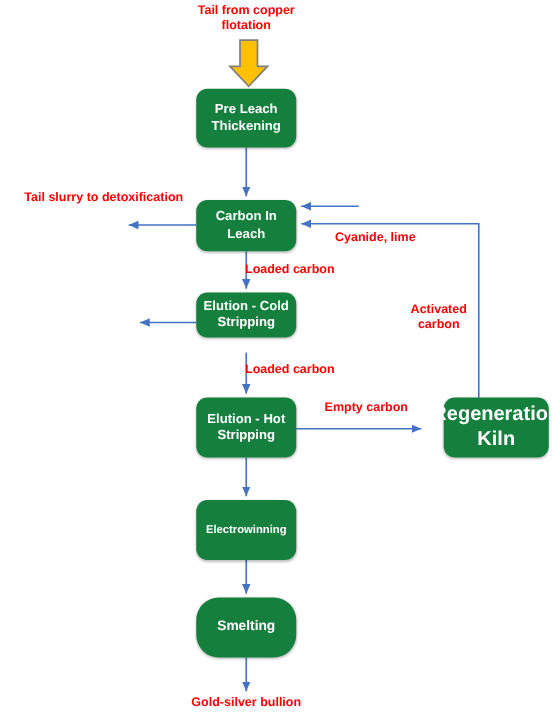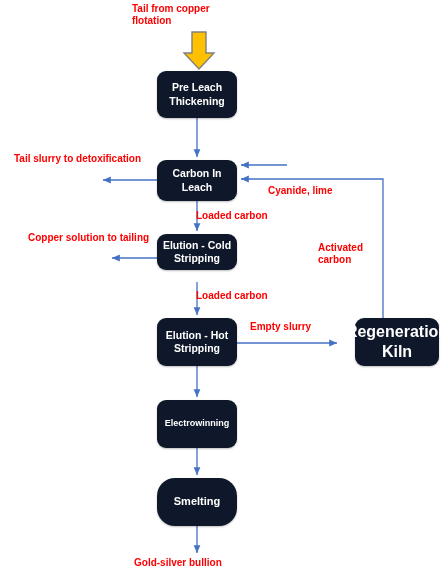--- a/index.html
+++ b/index.html
@@ -8,40 +8,41 @@
     background:#ffffff;
     font-family:"Liberation Sans", sans-serif;
     overflow:hidden;
     position:relative;
   }
   #stage{position:absolute;left:0;top:0;width:447px;height:579px;}
   svg#wires{position:absolute;left:0;top:0;width:447px;height:579px;pointer-events:none;}
 
   .node{
     position:absolute;
-    background:#0f172a;
+    background:#15803d;
     border-radius:9px;
     color:#ffffff;
     font-weight:bold;
     display:flex;
     align-items:center;
     justify-content:center;
     text-align:center;
     line-height:1.25;
     box-sizing:border-box;
     box-shadow:0 1px 2px rgba(0,0,0,0.25);
     z-index:3;
   }
   .node span{display:block;padding:0 4px;}
 
   .lbl{
     position:absolute;
     color:#FF0000;
     font-weight:bold;
     line-height:1.2;
+    text-align:center;
     white-space:pre-line;
     z-index:4;
   }
 
   .yarrow{position:absolute;z-index:2;}
 
   .n-pre   {left:157px;top:71px; width:80px;height:47px;font-size:10.5px;}
   .n-cil   {left:157px;top:160px;width:80px;height:41px;font-size:10.5px;}
   .n-cold  {left:157px;top:234px;width:80px;height:36px;font-size:10.5px;}
   .n-hot   {left:157px;top:318px;width:80px;height:48px;font-size:10.5px;}
@@ -129,20 +130,19 @@
   </div>
   <div class="node n-smelt">
     <span>Smelting</span>
   </div>
 
   <div class="lbl l-tail">Tail from copper
 flotation</div>
   <div class="lbl l-cyanide">Cyanide, lime</div>
   <div class="lbl l-detox">Tail slurry to detoxification</div>
   <div class="lbl l-loaded1">Loaded carbon</div>
-  <div class="lbl l-copper">Copper solution to tailing</div>
   <div class="lbl l-activated">Activated
 carbon</div>
   <div class="lbl l-loaded2">Loaded carbon</div>
-  <div class="lbl l-empty">Empty slurry</div>
+  <div class="lbl l-empty">Empty carbon</div>
   <div class="lbl l-bullion">Gold-silver bullion</div>
 
 </div>
 
 </body></html>

